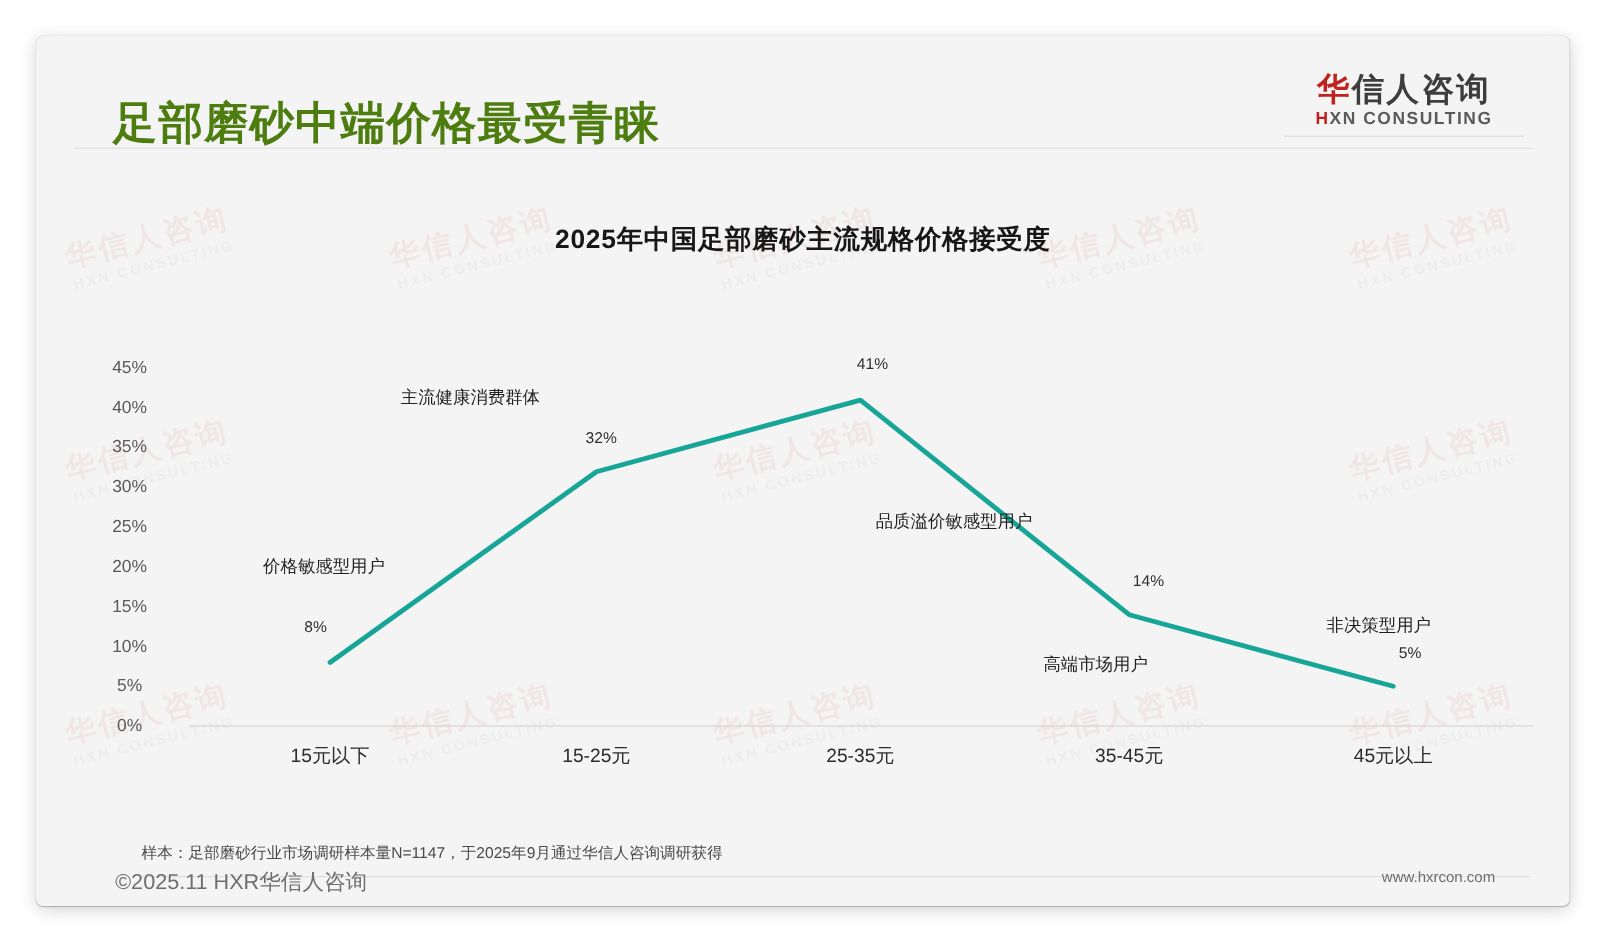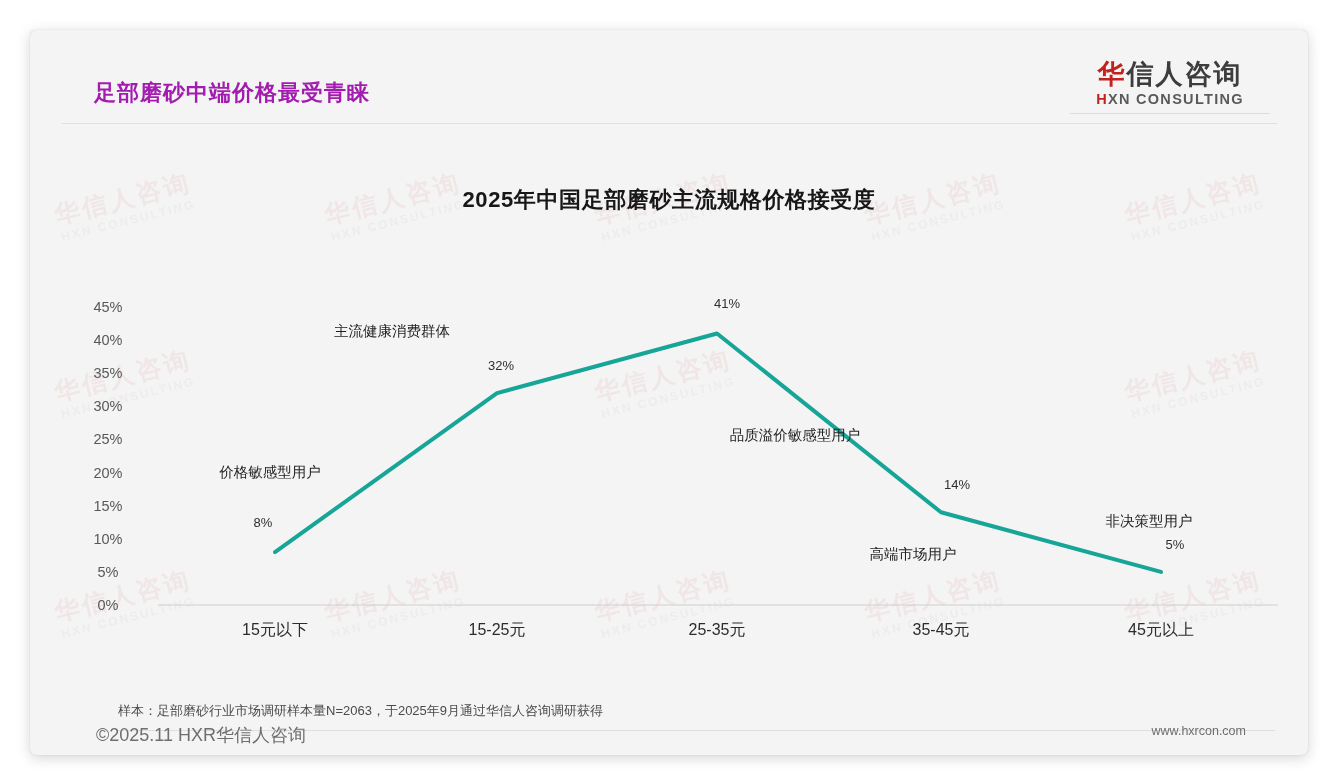--- a/index.html
+++ b/index.html
@@ -28,23 +28,23 @@
   #slide-header {
     position: absolute;
     left: 0; top: 0;
     width: 100%;
     height: 98px;
   }
   #header-title {
     position: absolute;
     left: 64px;
     top: 48px;
-    font-size: 22px;
-    font-weight: bold;
-    color: #a21caf;
+    font-size: 37px;
+    font-weight: bold;
+    color: #4d7c0f;
     letter-spacing: 1px;
     white-space: nowrap;
   }
   #header-divider {
     position: absolute;
     left: 32px;
     top: 93px;
     width: 1215px;
     height: 1px;
     background: #e0e0e0;
@@ -350,21 +350,21 @@
       <div class="value-label" style="left: 927px; top: 454.289px;">14%</div>
       <div class="value-label" style="left: 1145px; top: 513.889px;">5%</div>
       <div class="annotation" style="left: 240px; top: 442px;">价格敏感型用户</div>
       <div class="annotation" style="left: 362px; top: 301px;">主流健康消费群体</div>
       <div class="annotation" style="left: 765px; top: 405px;">品质溢价敏感型用户</div>
       <div class="annotation" style="left: 883px; top: 524px;">高端市场用户</div>
       <div class="annotation" style="left: 1119px; top: 491px;">非决策型用户</div>
     </div>
 
   <div id="notes-row">
-    <div id="sample-note">样本：足部磨砂行业市场调研样本量N=2063，于2025年9月通过华信人咨询调研获得</div>
+    <div id="sample-note">样本：足部磨砂行业市场调研样本量N=1147，于2025年9月通过华信人咨询调研获得</div>
     <div id="notes-divider"></div>
   </div>
 
   <div id="slide-footer">
     <div id="copyright">©2025.11 HXR华信人咨询</div>
     <div id="website">www.hxrcon.com</div>
   </div>
 
 </div>
 

